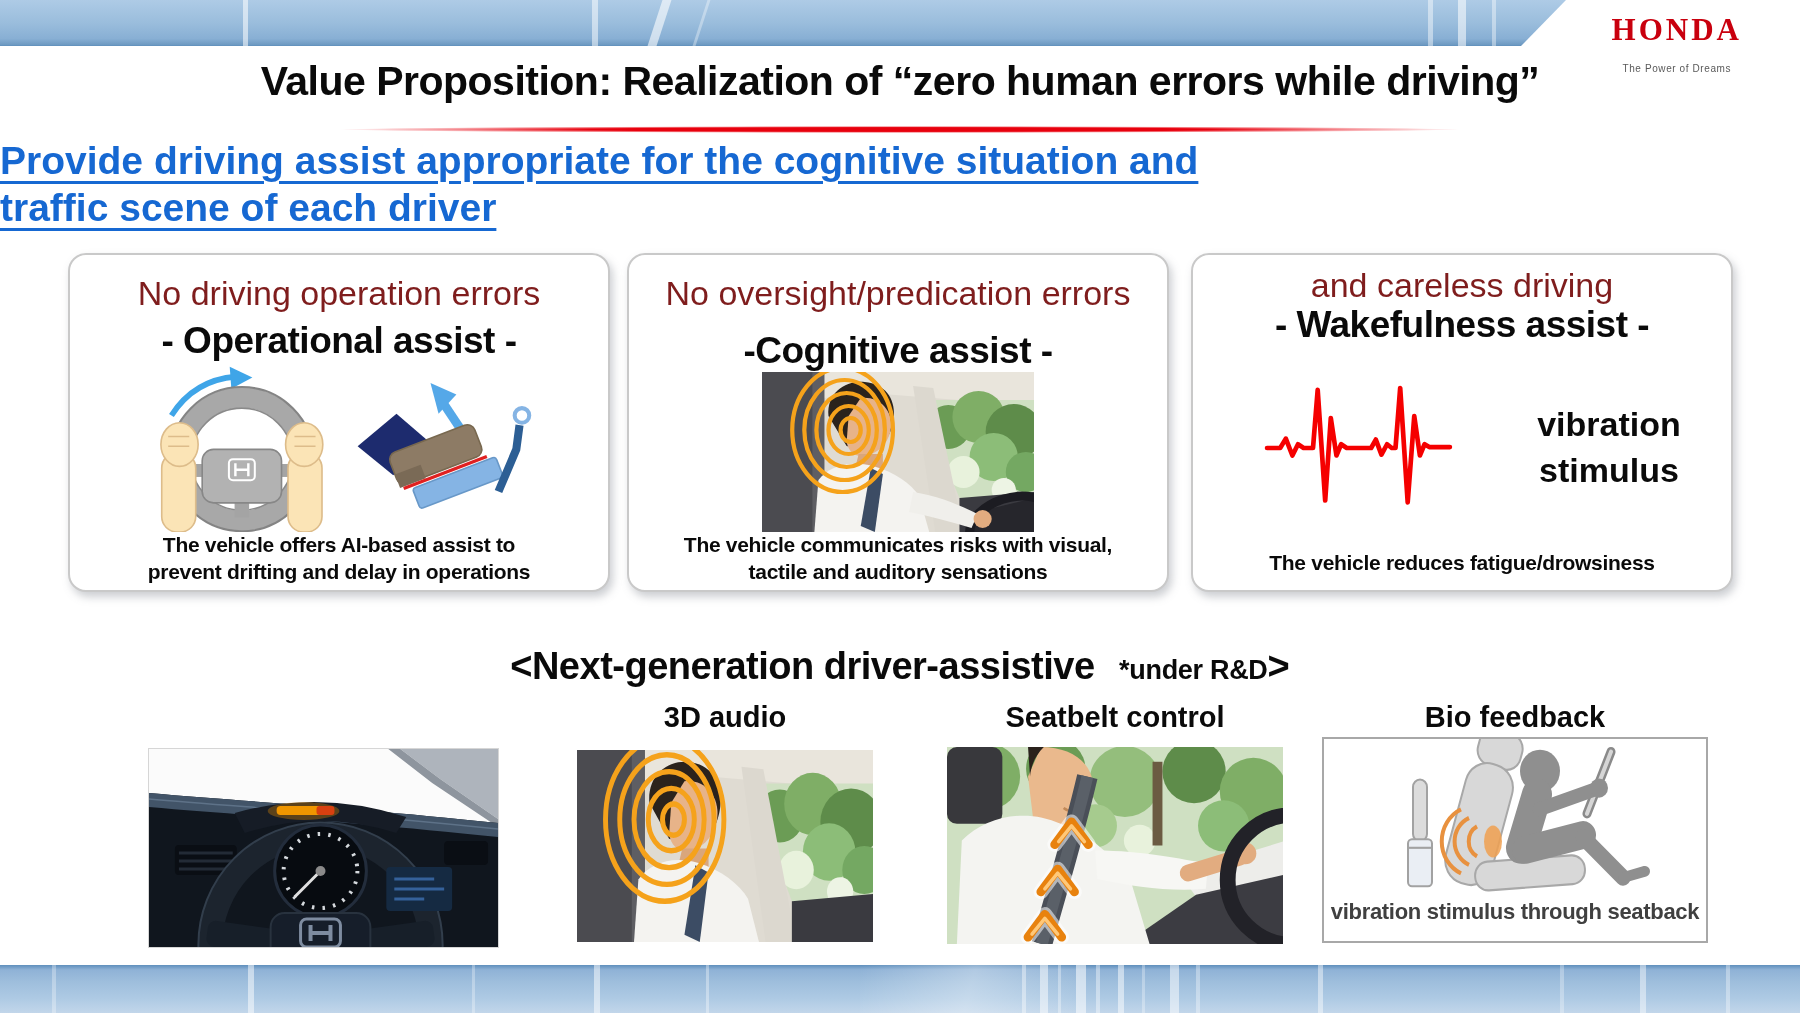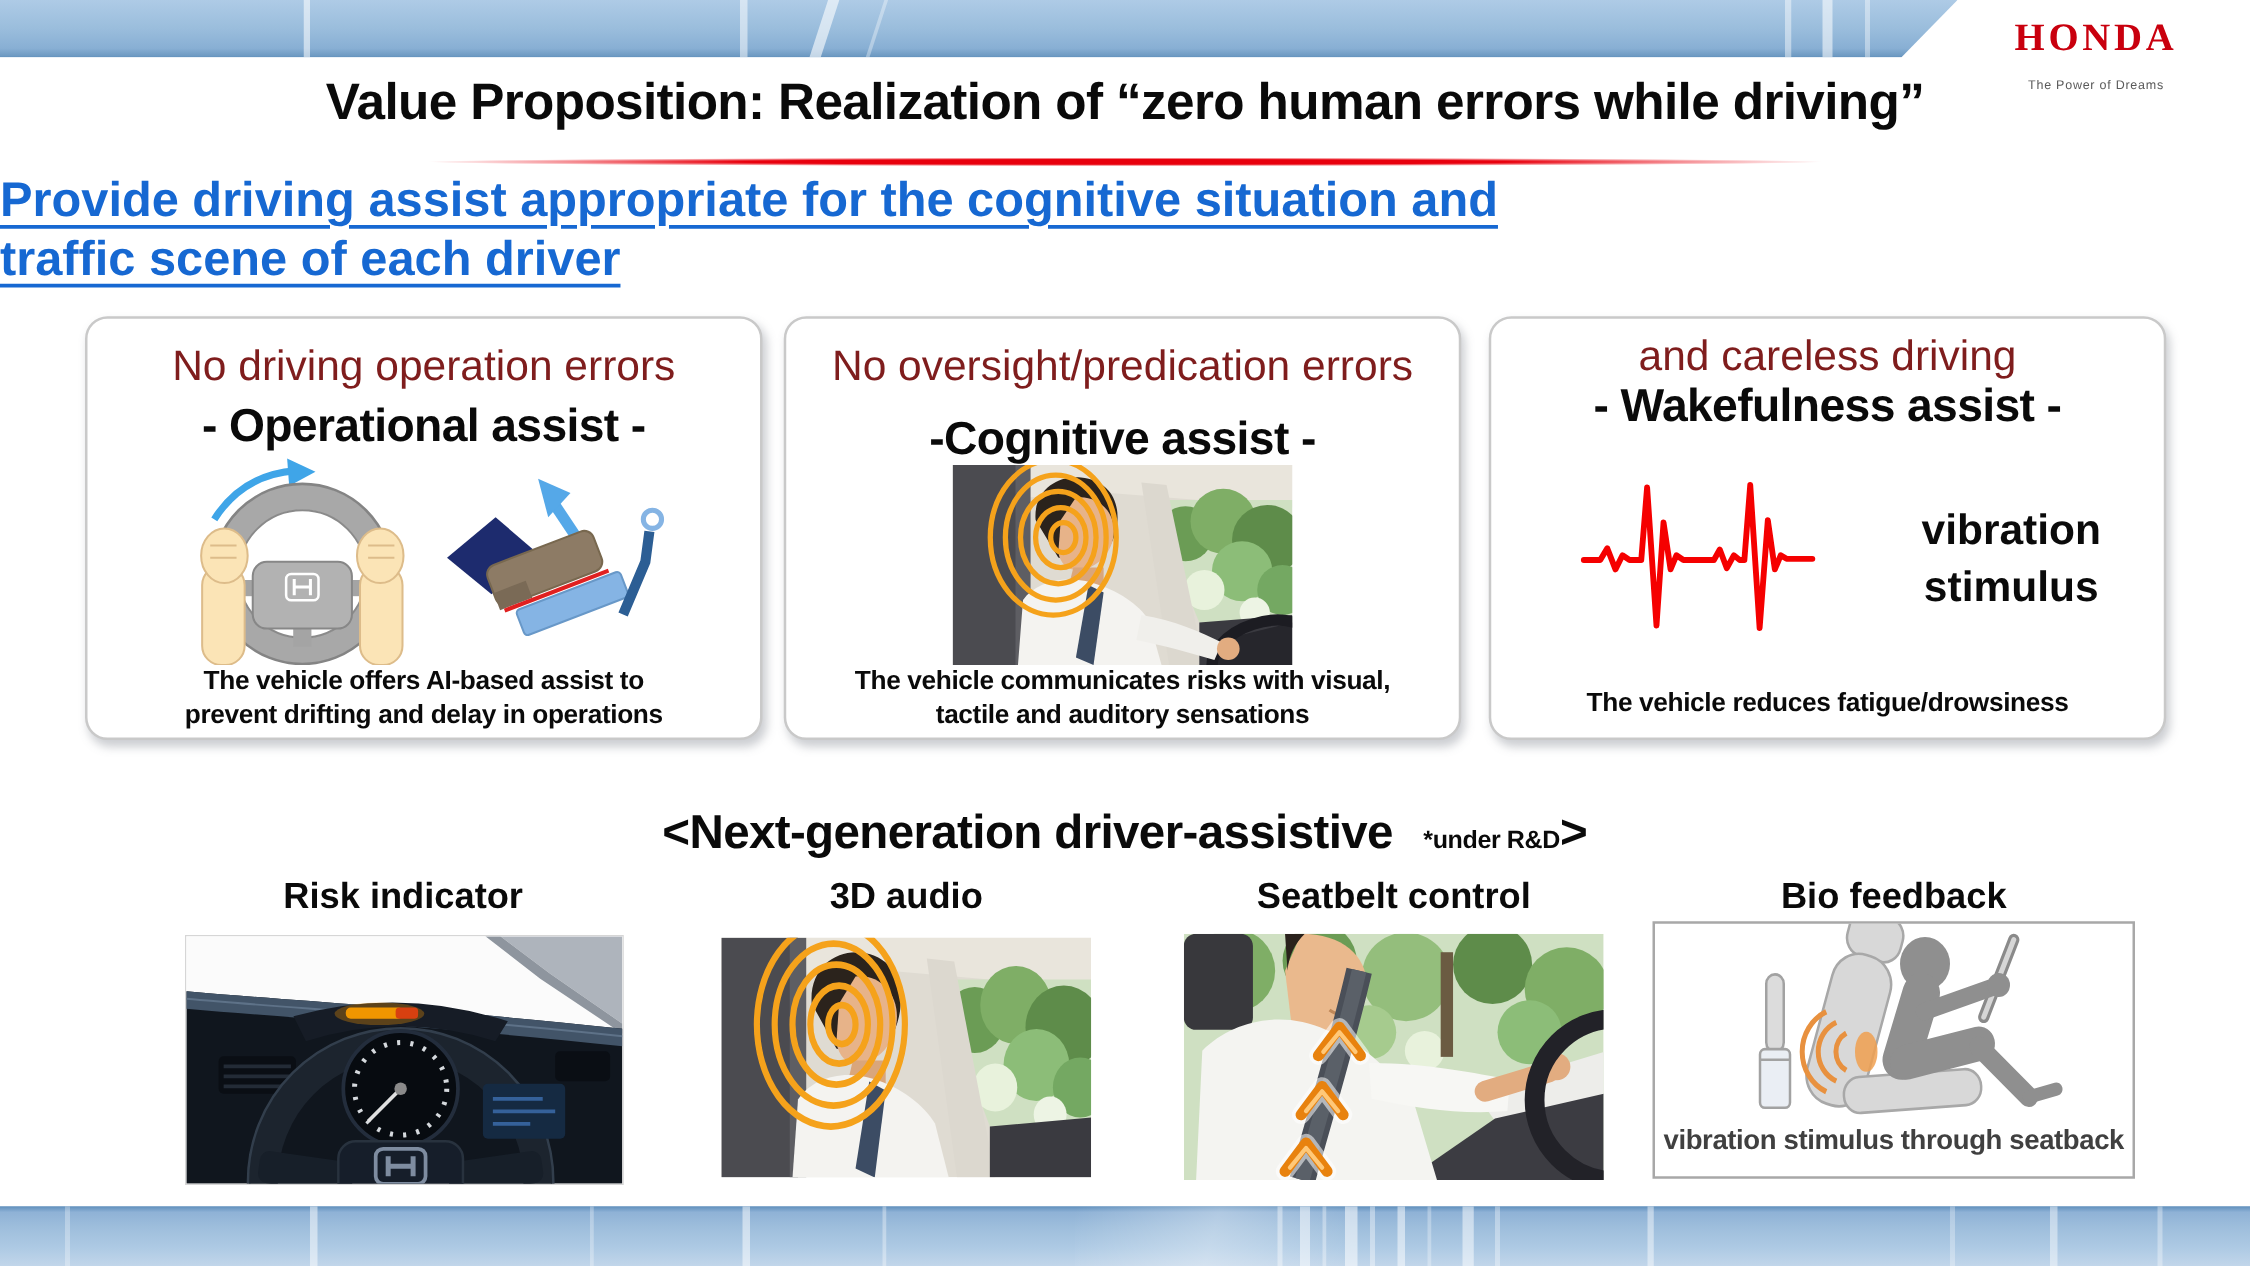--- a/index.html
+++ b/index.html
@@ -40,21 +40,21 @@
   .card-sub{font-size:37px;font-weight:bold;color:#0A0A0A;margin-top:8px;letter-spacing:-.5px;}
   .card2 .card-sub{margin-top:18px;}
   .card3 .card-sub{margin-top:0;}
   .card-fig{flex:1;display:flex;align-items:center;justify-content:center;width:100%;}
   .card-cap{font-size:21px;font-weight:bold;letter-spacing:-.3px;text-align:center;line-height:1.25;margin-bottom:14px;color:#0A0A0A;}
   .ekg-row{flex:1;display:flex;align-items:center;justify-content:center;gap:24px;width:100%;padding-left:40px;}
   .vib-label{width:195px;font-size:34px;font-weight:bold;text-align:center;line-height:1.35;color:#0A0A0A;}
   
   .nextgen{position:absolute;top:645px;left:0;width:1800px;text-align:center;font-weight:bold;color:#0A0A0A;}
   .ng-main{font-size:38px;letter-spacing:-.5px;}
-  .ng-note{font-size:20px;letter-spacing:-.3px;margin-left:20px;}
+  .ng-note{font-size:27px;letter-spacing:-.3px;margin-left:20px;}
   .ng-close{font-size:38px;}
   .feat-label{position:absolute;top:701px;text-align:center;font-size:29px;font-weight:bold;color:#0A0A0A;}
   .feat-fig{position:absolute;}
   .photo-frame{border:1px solid #D6D6D6;}
   .bio-card{position:absolute;left:1322px;top:737px;width:386px;height:206px;background:#fff;border:2px solid #A8A8A8;box-sizing:border-box;
     display:flex;flex-direction:column;align-items:center;}
   .bio-cap{font-size:22px;font-weight:bold;letter-spacing:-.3px;color:#404040;margin-top:0px;}
   svg{display:block;}
 </style>
 </head>
@@ -198,21 +198,20 @@
     <div class="card-cap">
       <div>The vehicle reduces fatigue/drowsiness</div>
     </div>
   </div>
 
   <div class="nextgen">
     <span class="ng-main">&lt;Next-generation driver-assistive</span>
     <span class="ng-note">*under R&amp;D</span><span class="ng-close">&gt;</span>
   </div>
 
-  <div class="feat-label" style="left:148px;width:349px">Risk indicator</div>
   <div class="feat-label" style="left:577px;width:296px">3D audio</div>
   <div class="feat-label" style="left:947px;width:336px">Seatbelt control</div>
   <div class="feat-label" style="left:1322px;width:386px">Bio feedback</div>
 
   <div class="feat-fig photo-frame" style="left:148px;top:748px;width:349px;height:198px">
     <svg width="349" height="198" viewBox="0 0 350 198" preserveAspectRatio="none">
       <defs>
           <clipPath id="dash">
             <rect width="350" height="198"></rect>
           </clipPath>

